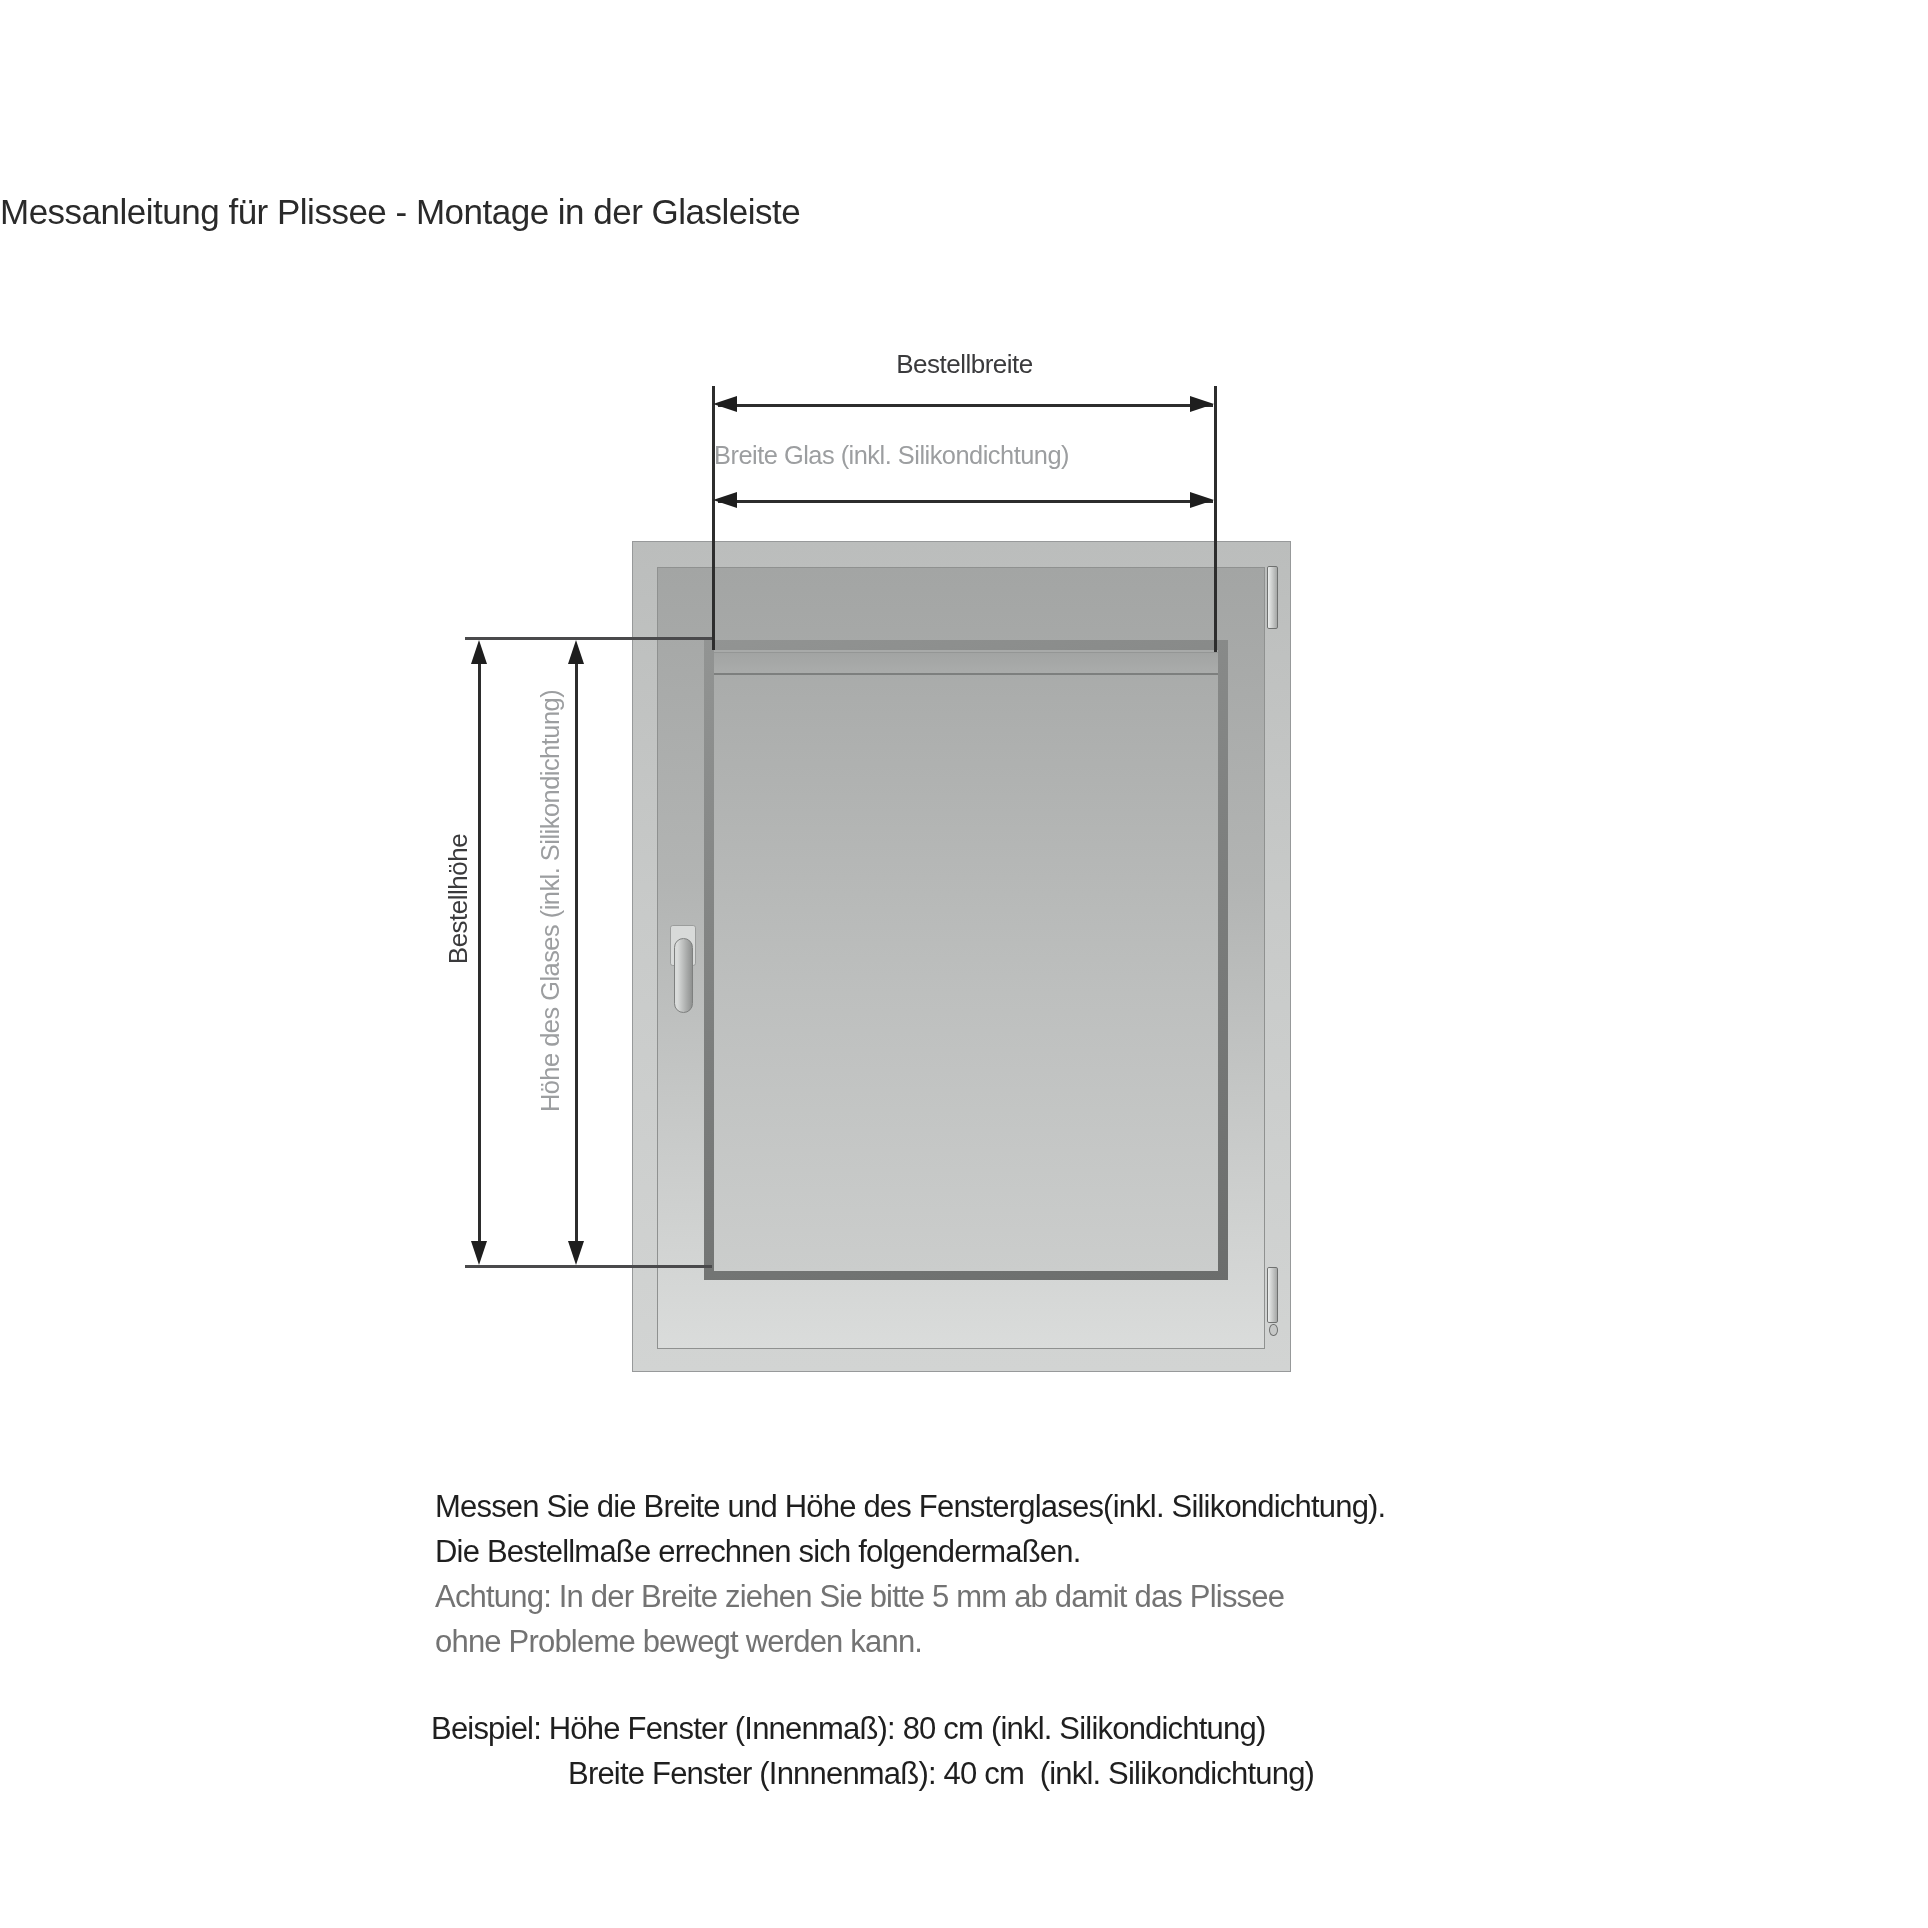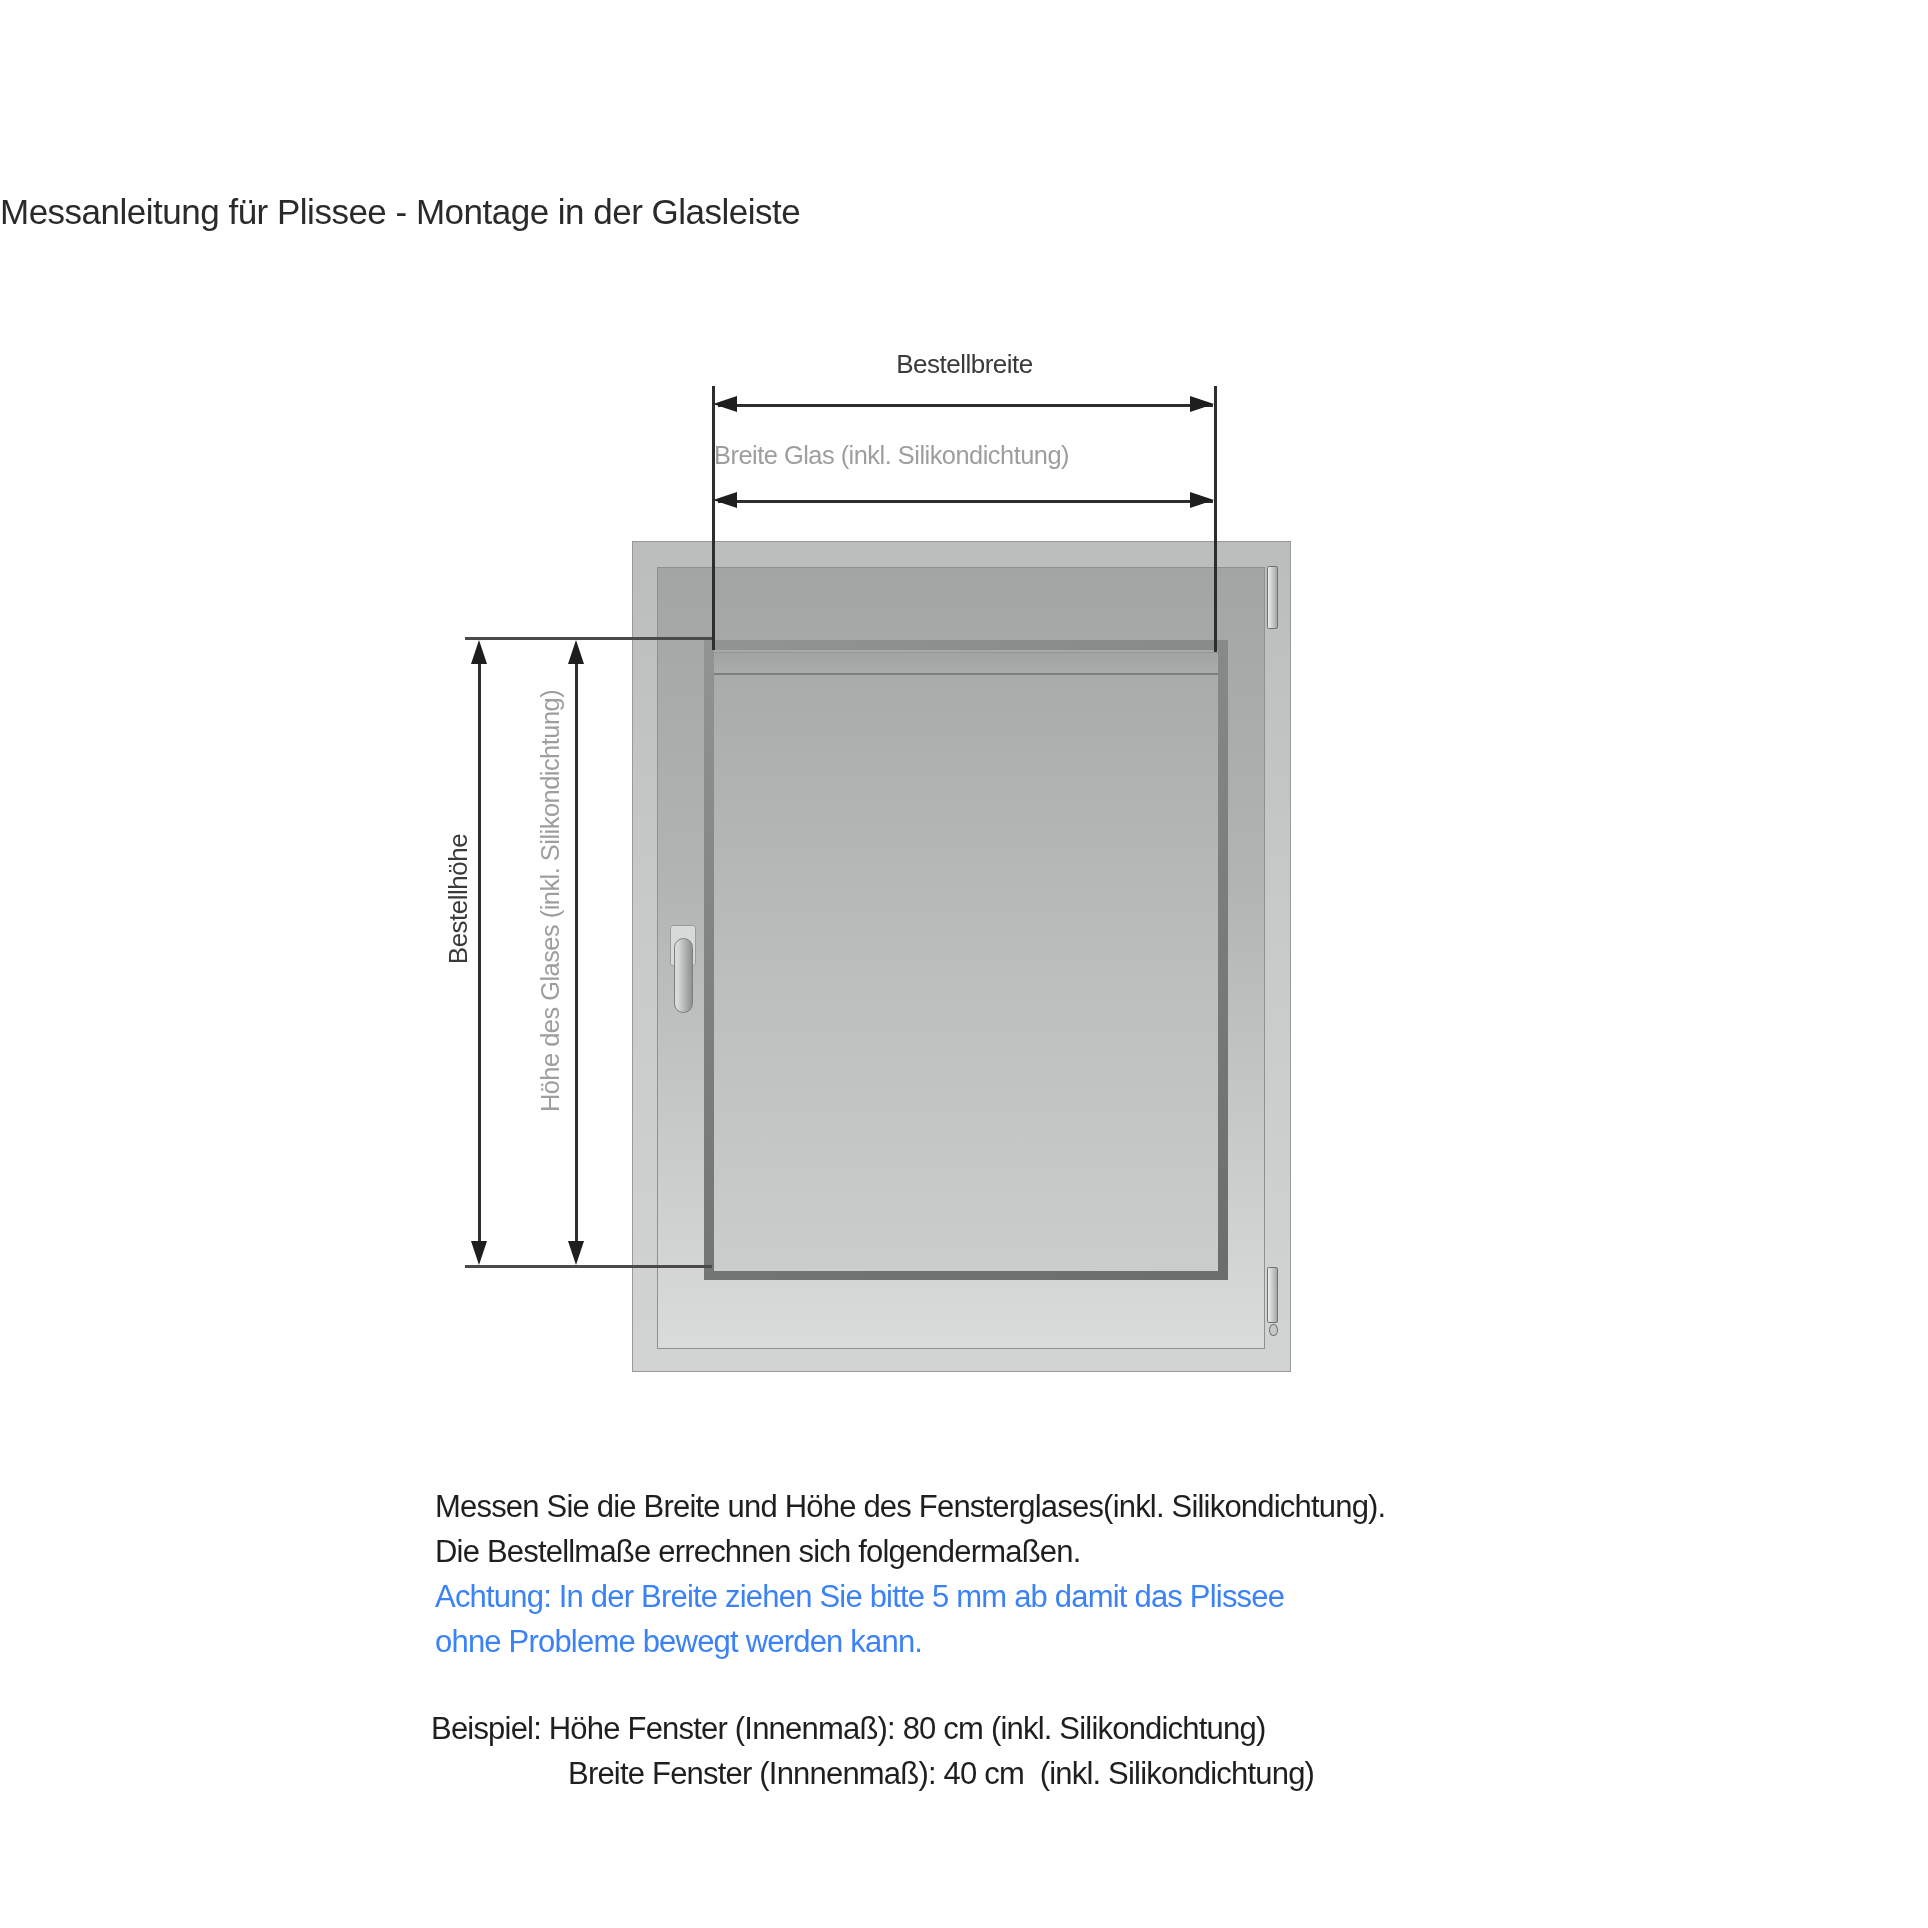--- a/index.html
+++ b/index.html
@@ -61,21 +61,21 @@
   .dim-label{white-space:nowrap;letter-spacing:-0.5px;}
   .lbl-dark{color:#3a3a3c;}
   .lbl-gray{color:#9c9ea0;}
   .lbl-ow{left:714px;top:349px;width:501px;text-align:center;font-size:26px;}
   .lbl-gw{left:714px;top:441px;width:501px;text-align:left;font-size:25.4px;}
   .lbl-oh{left:458px;top:899px;font-size:26px;transform:translate(-50%,-50%) rotate(-90deg);}
   .lbl-gh{left:550px;top:901px;font-size:25.4px;transform:translate(-50%,-50%) rotate(-90deg);}
 
   
   .textline{white-space:pre;font-size:31px;letter-spacing:-0.8px;line-height:45px;height:45px;color:#1f1f1f;}
-  .red{color:#3b82f6;}
+  .red{color:#737373;}
   .instr-block{left:435px;top:1484px;}
   .example-block{left:431px;top:1706px;}
   .indent{padding-left:137px;}
 </style>
 </head>
 <body>
 
 <div id="canvas">
 
   <div class="abs page-title">Messanleitung für Plissee - Montage in der Glasleiste</div>

